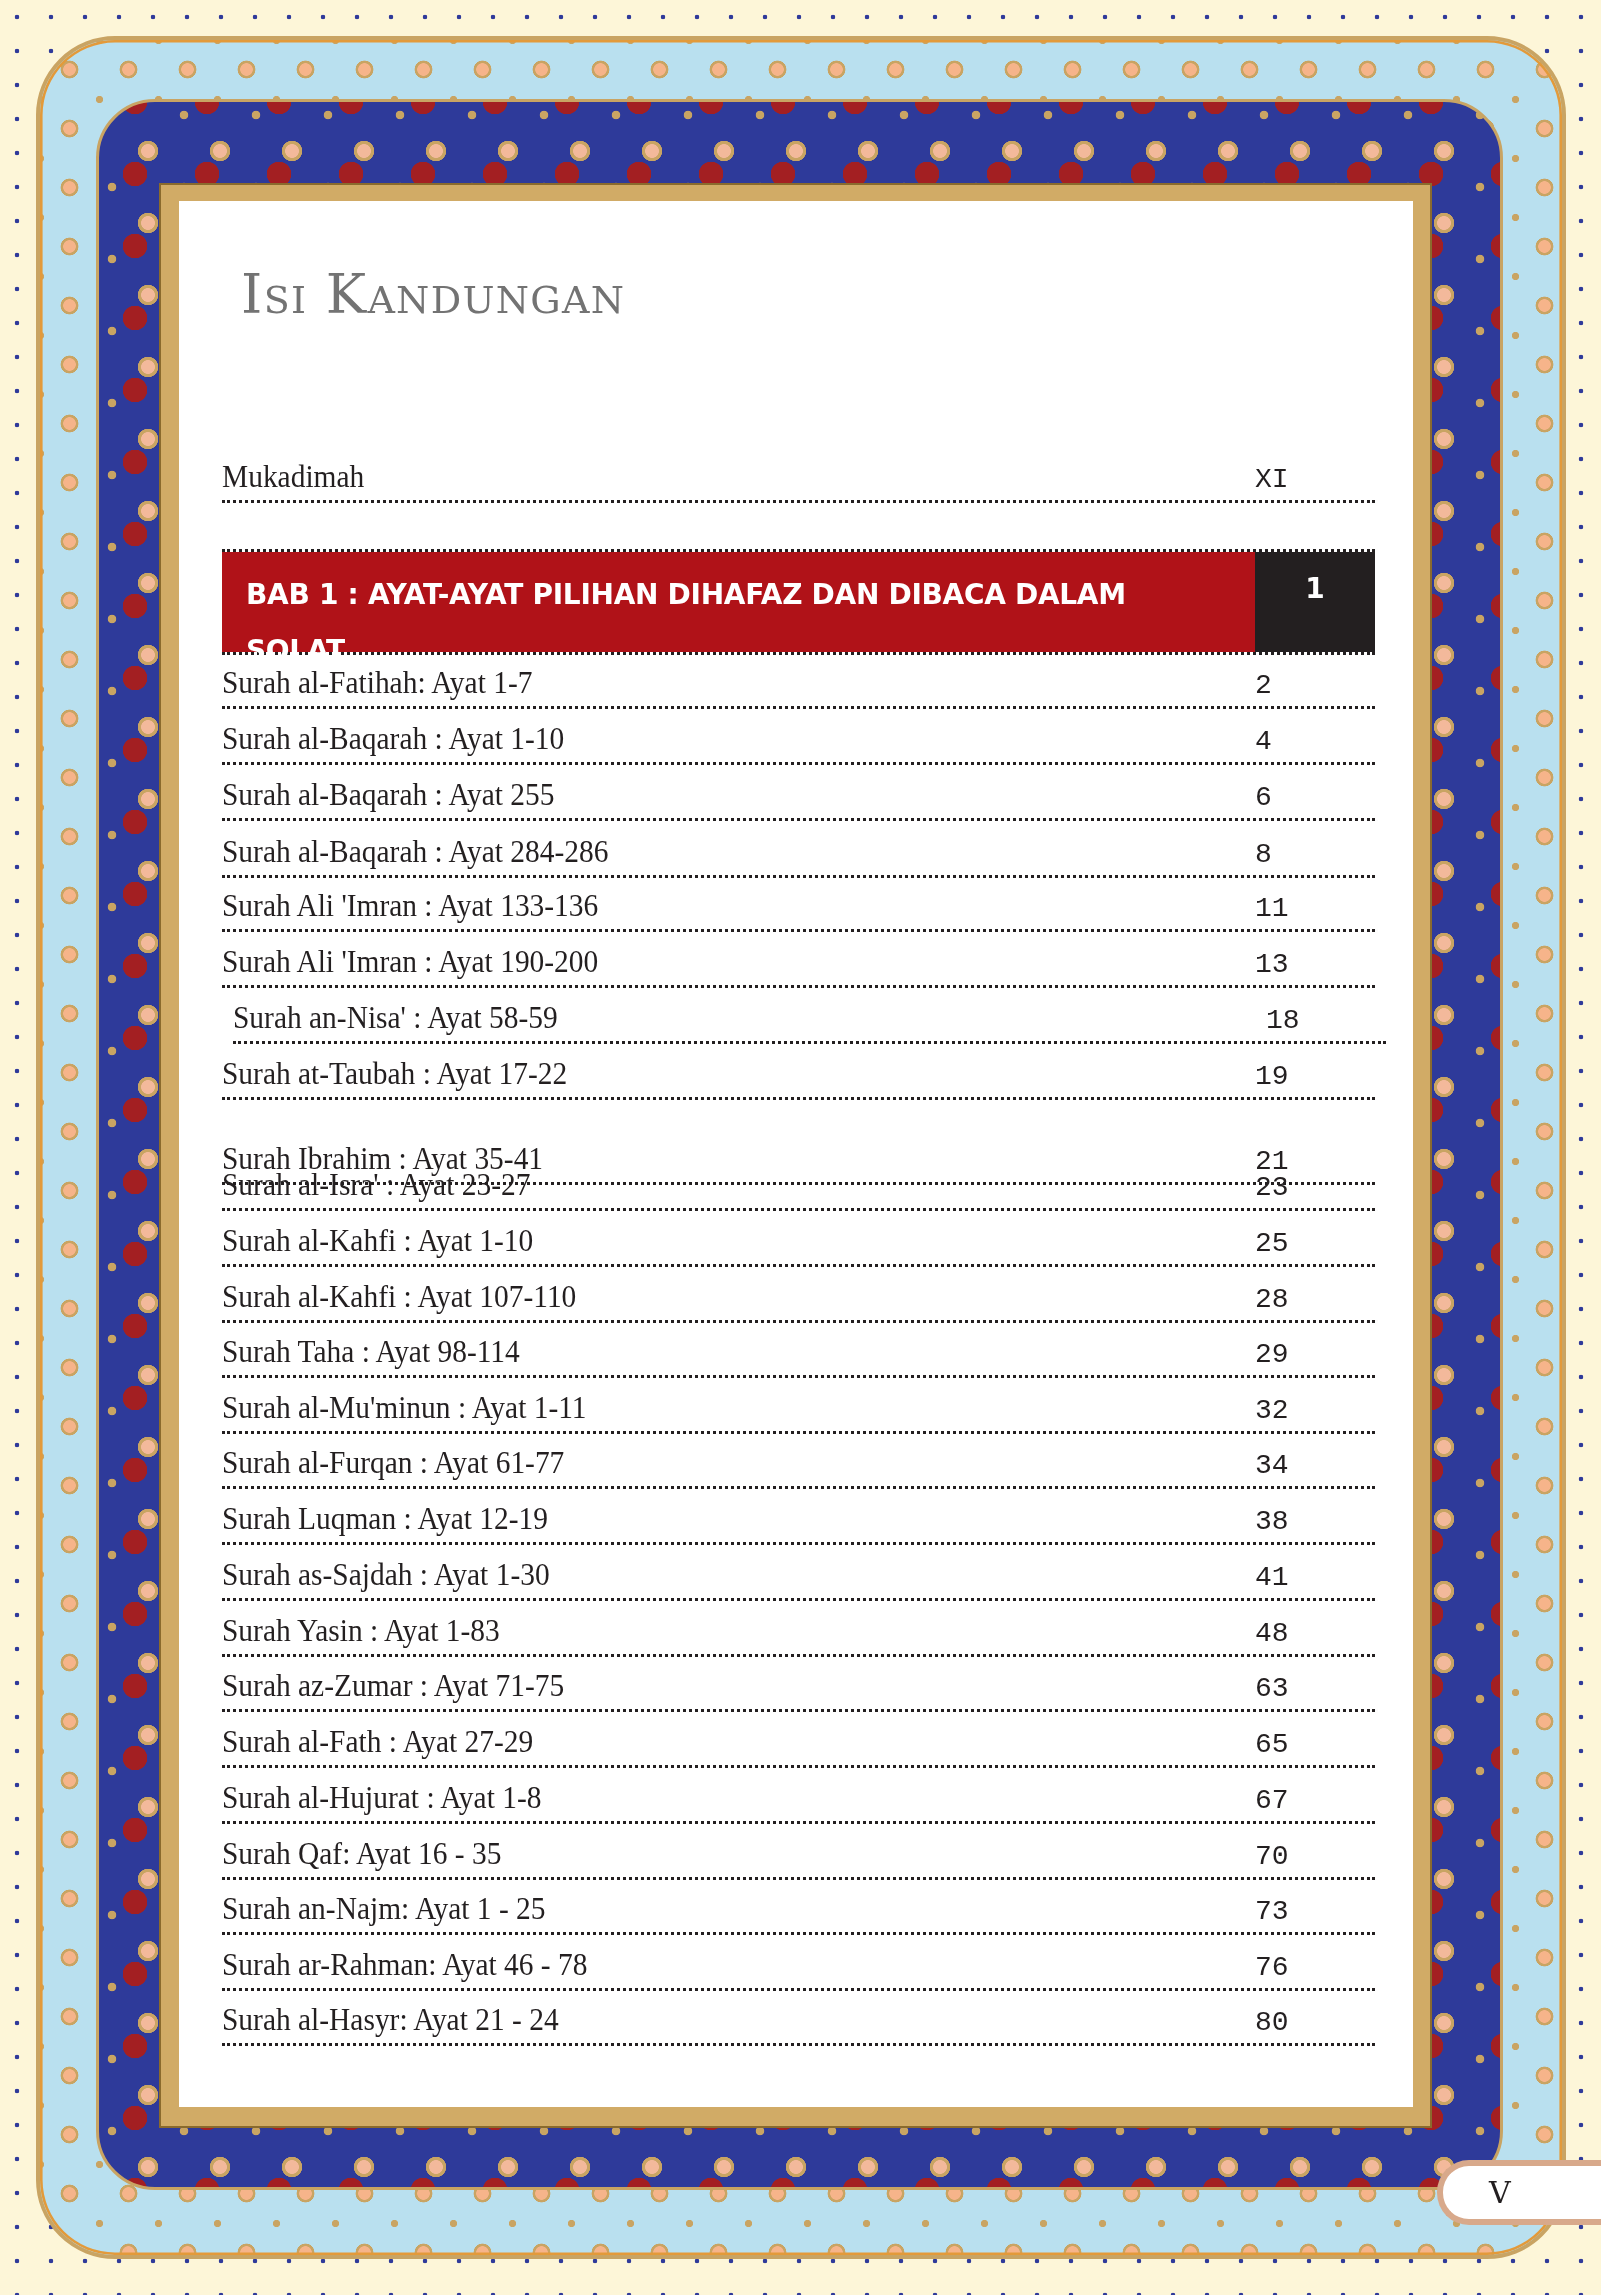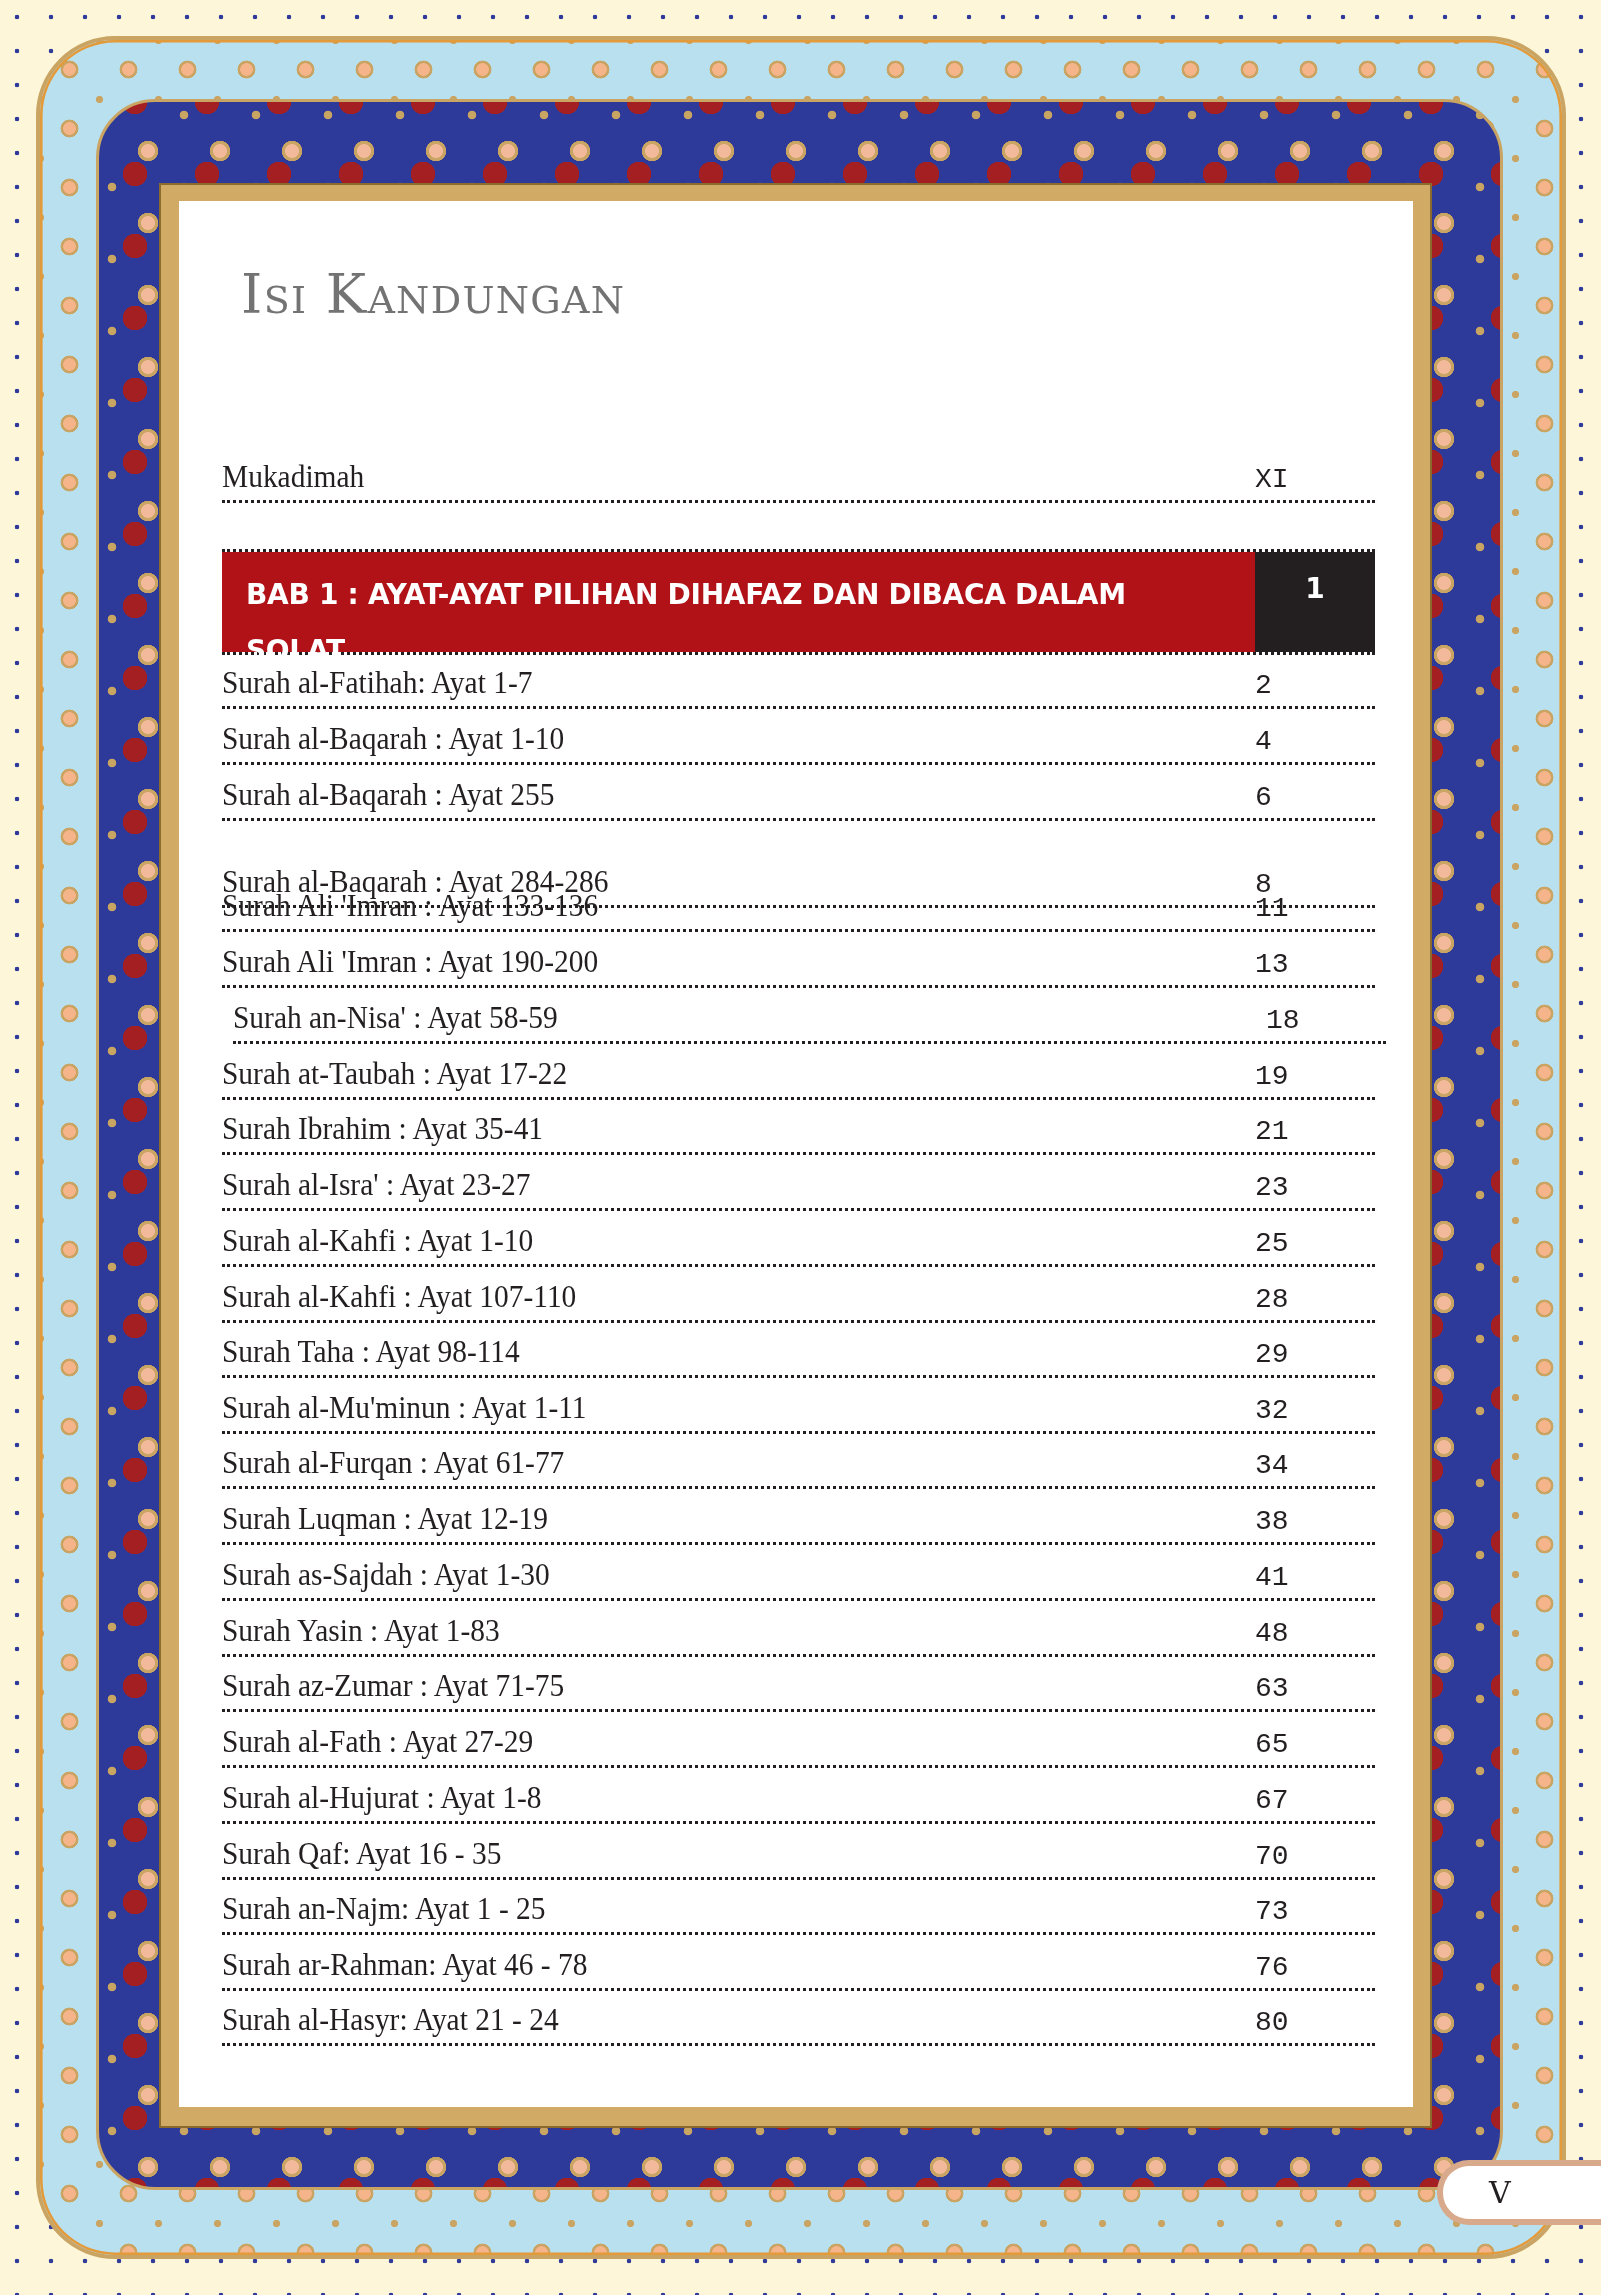--- a/index.html
+++ b/index.html
@@ -122,41 +122,41 @@
       <span class="page">2</span>
     </div>
   <div class="row" style="top:717px;">
       <span class="label">Surah al-Baqarah : Ayat 1-10</span>
       <span class="page">4</span>
     </div>
   <div class="row" style="top:773px;">
       <span class="label">Surah al-Baqarah : Ayat 255</span>
       <span class="page">6</span>
     </div>
-  <div class="row" style="top:860px;">
+  <div class="row" style="top:830px;">
       <span class="label">Surah al-Baqarah : Ayat 284-286</span>
       <span class="page">8</span>
     </div>
   <div class="row" style="top:884px;">
       <span class="label">Surah Ali 'Imran : Ayat 133-136</span>
       <span class="page">11</span>
     </div>
   <div class="row" style="top:940px;">
       <span class="label">Surah Ali 'Imran : Ayat 190-200</span>
       <span class="page">13</span>
     </div>
   <div class="row" style="top:996px;margin-left:11px;">
       <span class="label">Surah an-Nisa' : Ayat 58-59</span>
       <span class="page">18</span>
     </div>
   <div class="row" style="top:1052px;">
       <span class="label">Surah at-Taubah : Ayat 17-22</span>
       <span class="page">19</span>
     </div>
-  <div class="row" style="top:1107px;align-items:flex-end;">
+  <div class="row" style="top:1137px;align-items:flex-end;">
       <span class="label">Surah Ibrahim : Ayat 35-41</span>
       <span class="page">21</span>
     </div>
   <div class="row" style="top:1163px;">
       <span class="label">Surah al-Isra' : Ayat 23-27</span>
       <span class="page">23</span>
     </div>
   <div class="row" style="top:1219px;">
       <span class="label">Surah al-Kahfi : Ayat 1-10</span>
       <span class="page">25</span>

